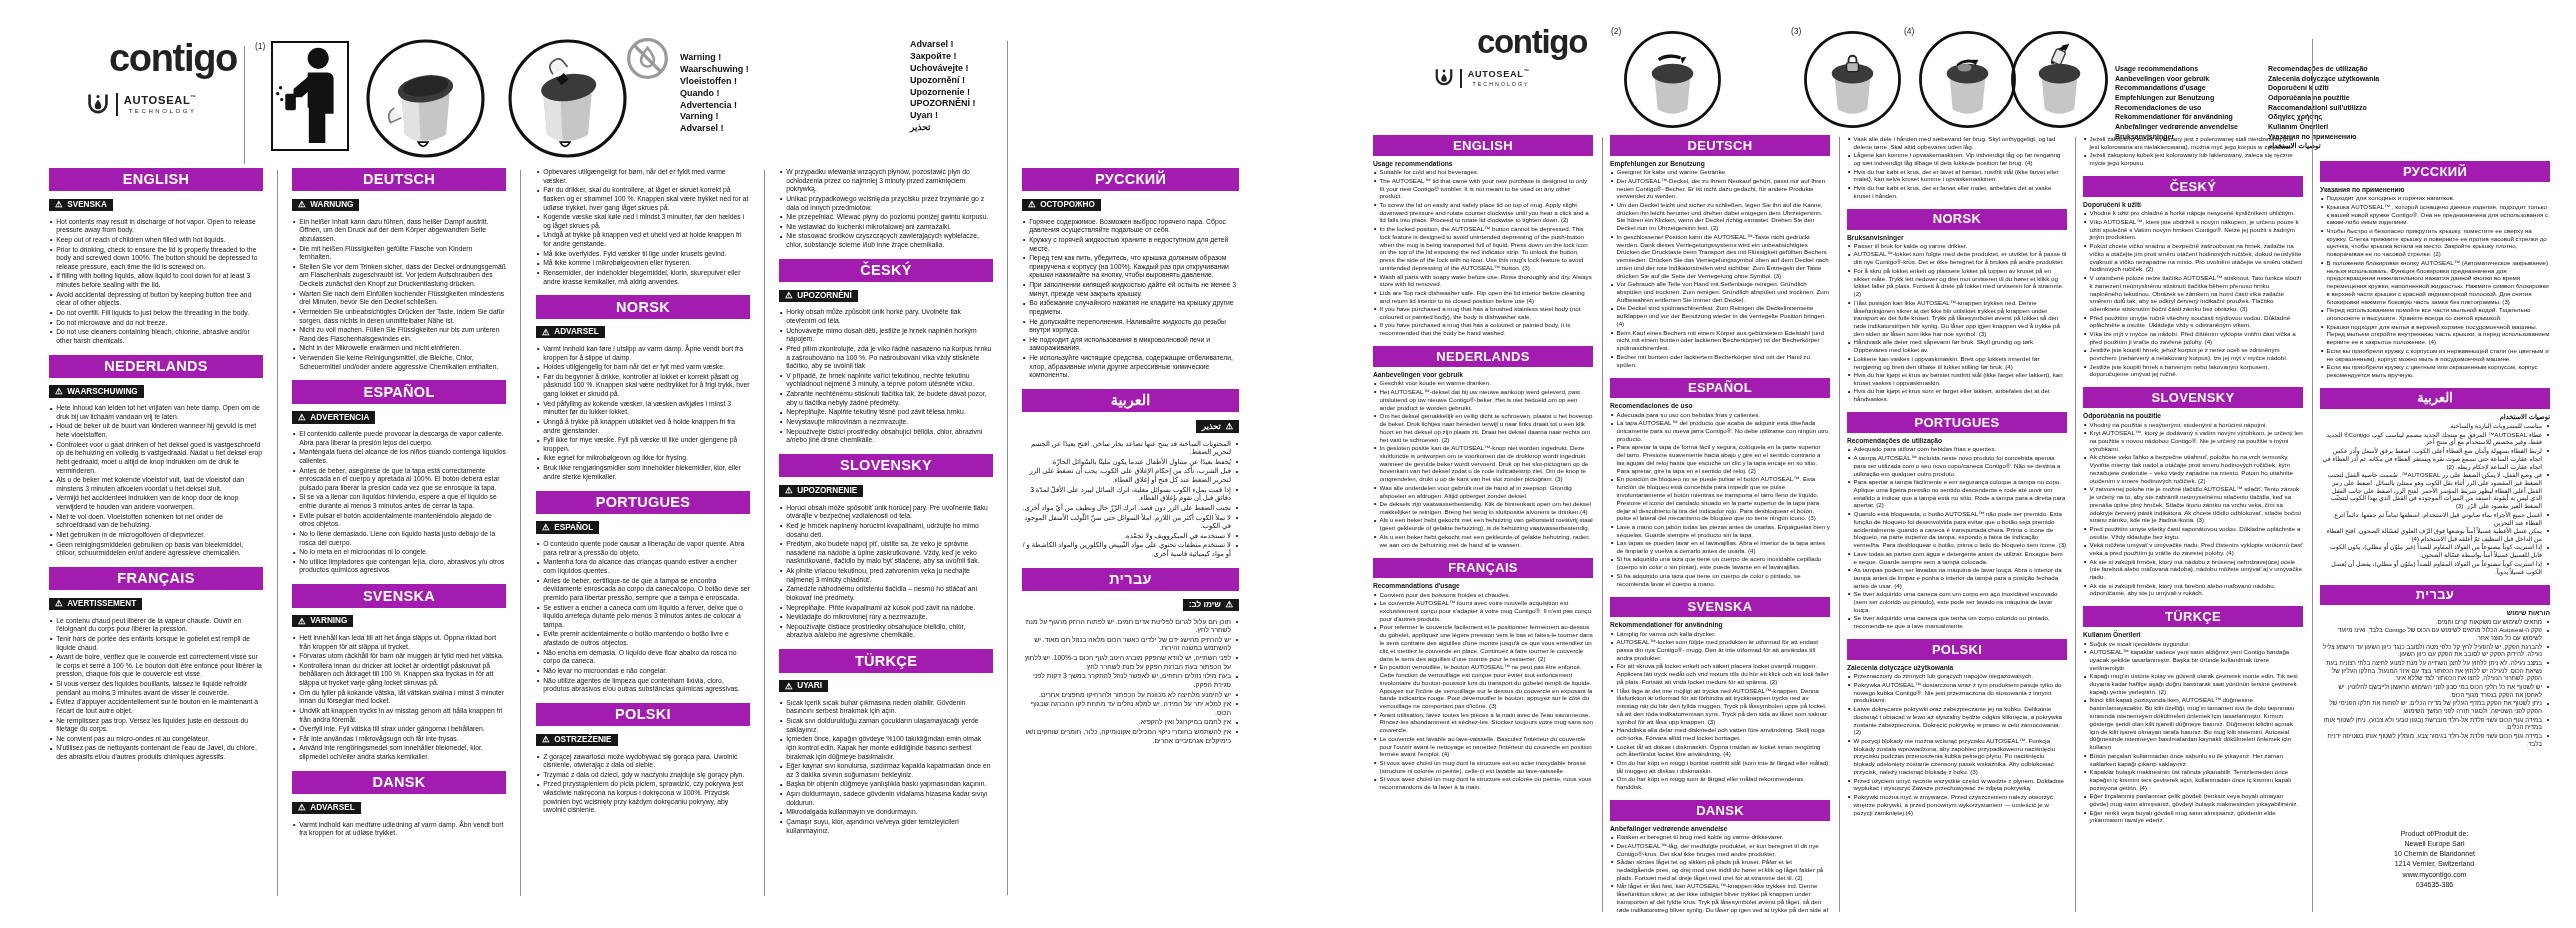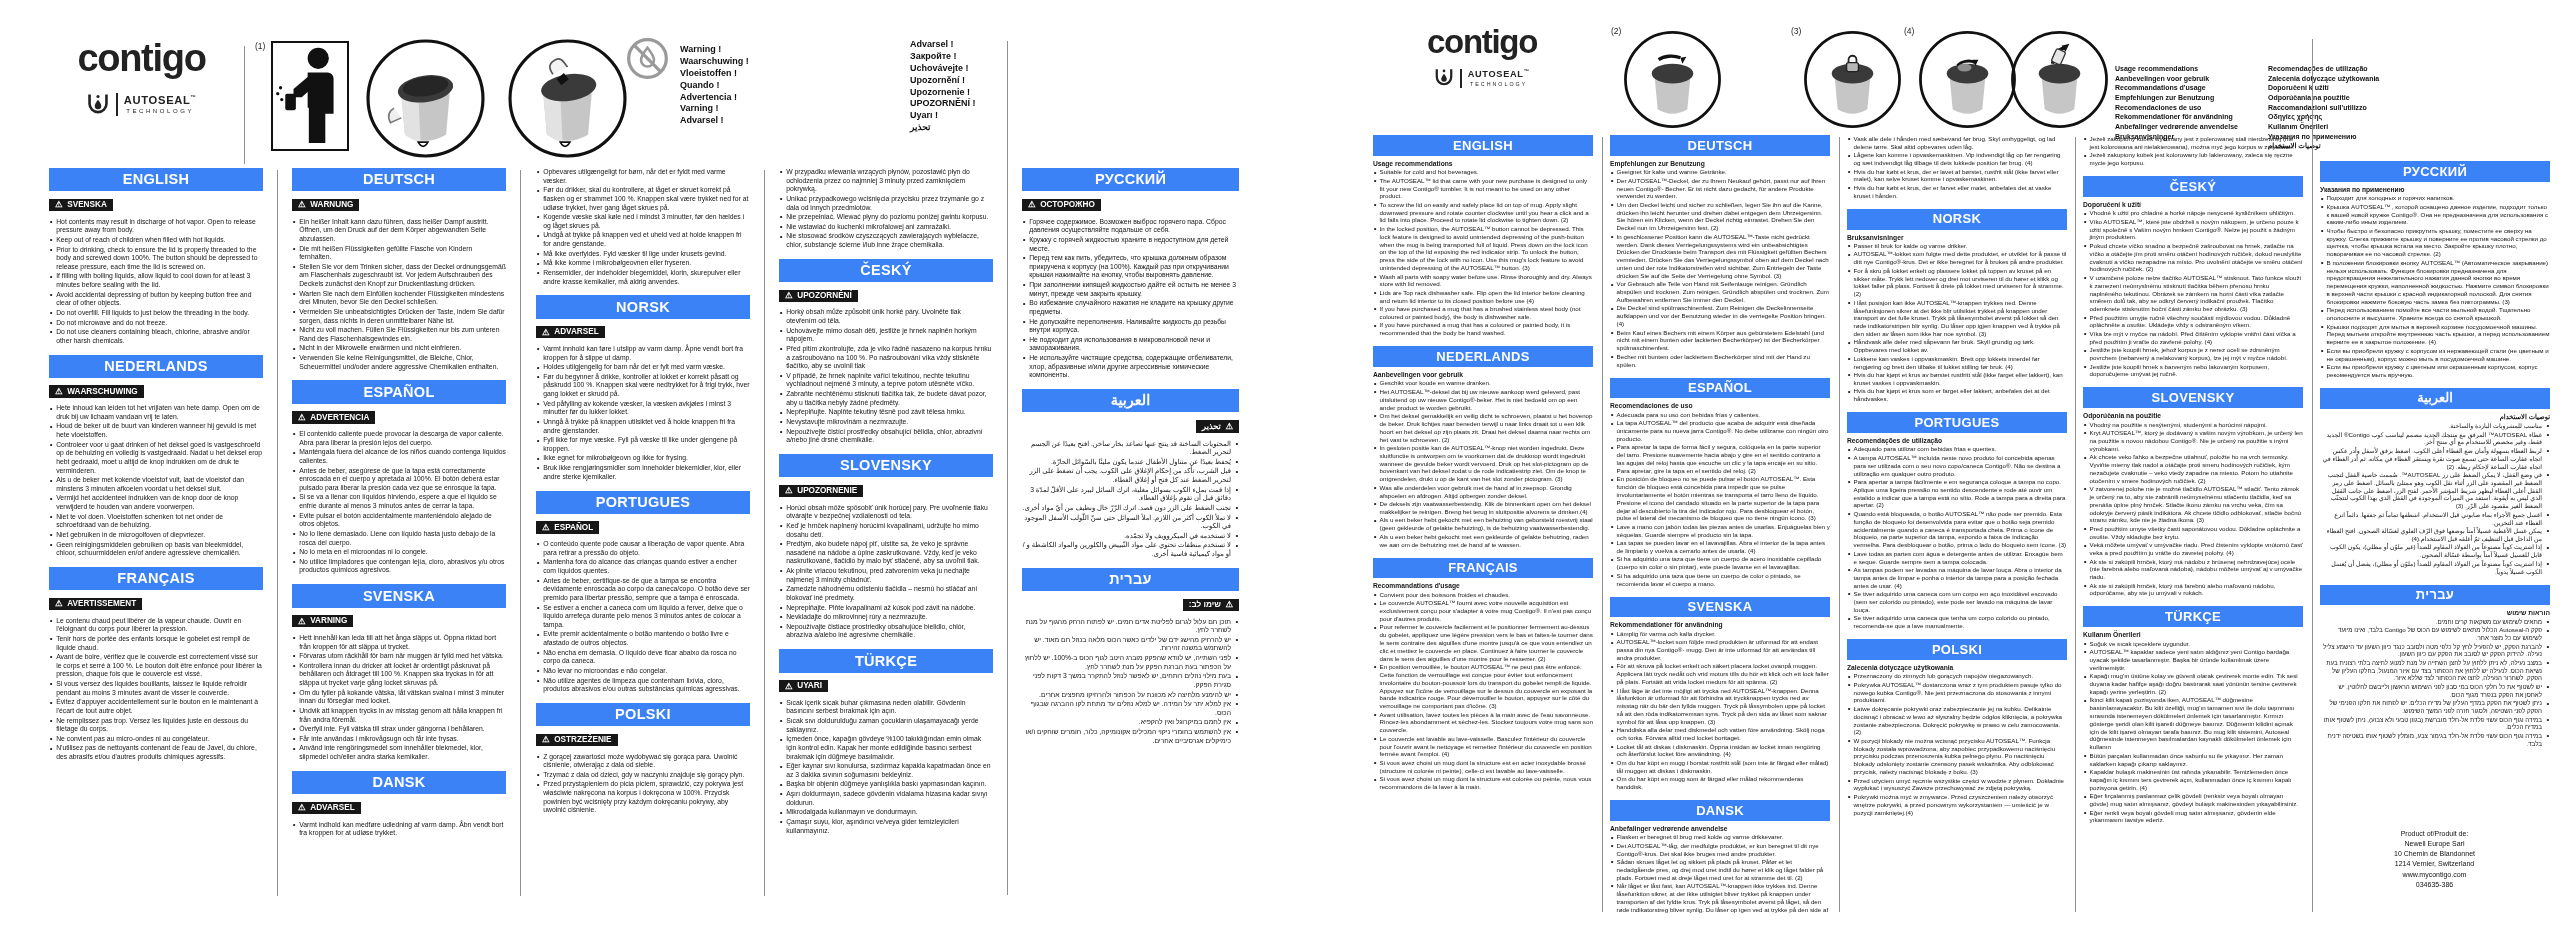--- a/index.html
+++ b/index.html
@@ -1,35 +1,35 @@
 <!DOCTYPE html>
 <html style="font-size:10.5px"><head>
 <meta charset="utf-8">
 <style>
   html,body{margin:0;padding:0;}
   body{width:2576px;height:929px;background:#f4f4f2;font-family:"Liberation Sans",sans-serif;color:#151515;position:relative;overflow:hidden;}
   .sheet{position:absolute;top:0;left:0;width:2576px;height:929px;background:#ffffff;}
   .vline{position:absolute;width:1px;background:#8f8f8f;}
   .col{position:absolute;overflow:hidden;}
   
-  .lang-header{background:#3b82f6;color:#fff;text-align:center;font-weight:bold;font-size:14.5px;letter-spacing:0.3px;padding:3.3px 0 4px;margin:0 0 6px;}
+  .lang-header{background:#a21caf;color:#fff;text-align:center;font-weight:bold;font-size:14.5px;letter-spacing:0.3px;padding:3.3px 0 4px;margin:0 0 6px;}
   .rp .lang-header{font-size:13px;padding:2.6px 0 3.3px;margin-bottom:4px;}
   .warn-badge{display:inline-flex;align-items:center;gap:4.6px;background:#171717;color:#fff;font-weight:bold;font-size:8.2px;padding:1.3px 6px 2px;margin:1.3px 0 6.6px;}
   .warn-badge .tri{font-size:8.5px;line-height:1;}
   .sec{margin-bottom:9.2px;}
   .sec ul{list-style:none;margin:0;padding:0;}
   .lp .sec li{font-size:6.8px;line-height:1.27;padding-left:7.2px;position:relative;margin-bottom:1px;}
   .rp .sec li{font-size:6.2px;line-height:1.26;padding-left:6.6px;position:relative;margin-bottom:0.7px;}
   .sec li::before{content:"\2022";position:absolute;left:0.7px;top:-0.7px;font-size:8px;}
   .sec.rtl li{padding-left:0;padding-right:8px;}
   .sec.rtl li::before{left:auto;right:0.7px;}
   .sec .intro{font-weight:bold;font-size:7.2px;margin:0 0 1.3px;}
   .rp .sec .intro{font-size:6.7px;}
   
-  .logo-block{position:absolute;text-align:center;}
+  .logo-block{position:absolute;text-align:right;}
   .logo-word{font-weight:bold;font-size:38px;letter-spacing:-1.3px;color:#222;line-height:1;}
   .autoseal{display:flex;align-items:center;justify-content:center;gap:6px;margin-top:14.5px;}
   .as-rule{width:1.3px;height:22.3px;background:#222;}
   .as-name{font-weight:bold;font-size:11.2px;letter-spacing:0.7px;color:#222;line-height:1;}
   .as-name sup{font-size:5.3px;}
   .as-tech{font-size:6px;letter-spacing:2.6px;color:#222;margin-top:2px;}
   
   .figlabel{position:absolute;font-size:8.5px;color:#222;}
   .picto-box{position:absolute;border:2.6px solid #111;background:#fff;}
   .warn-list{position:absolute;font-weight:bold;font-size:9px;line-height:1.32;color:#111;}
@@ -100,21 +100,21 @@
       </svg>
     </div>
     <div class="circ" style="left:626px;top:37px;">
       <svg width="43" height="43" viewBox="0 0 40 40">
         <circle cx="20" cy="20" r="17.5" fill="none" stroke="#9a9a9a" stroke-width="3"></circle>
         <path d="M20 10 c0 0 -6 7.5 -6 11.5 a6 6 0 0 0 12 0 C26 17.5 20 10 20 10 Z" fill="none" stroke="#9a9a9a" stroke-width="2.4"></path>
         <line x1="8" y1="8" x2="32" y2="32" stroke="#9a9a9a" stroke-width="3"></line>
       </svg>
     </div>
 
-    <div class="warn-list" style="left:680px;top:44px;">
+    <div class="warn-list" style="left:680px;top:52px;">
         <div>Warning !</div>
         <div>Waarschuwing !</div>
         <div>Vloeistoffen !</div>
         <div>Quando !</div>
         <div>Advertencia !</div>
         <div>Varning !</div>
         <div>Advarsel !</div>
       </div>
     <div class="warn-list" style="left:910px;top:39px;">
         <div>Advarsel !</div>

